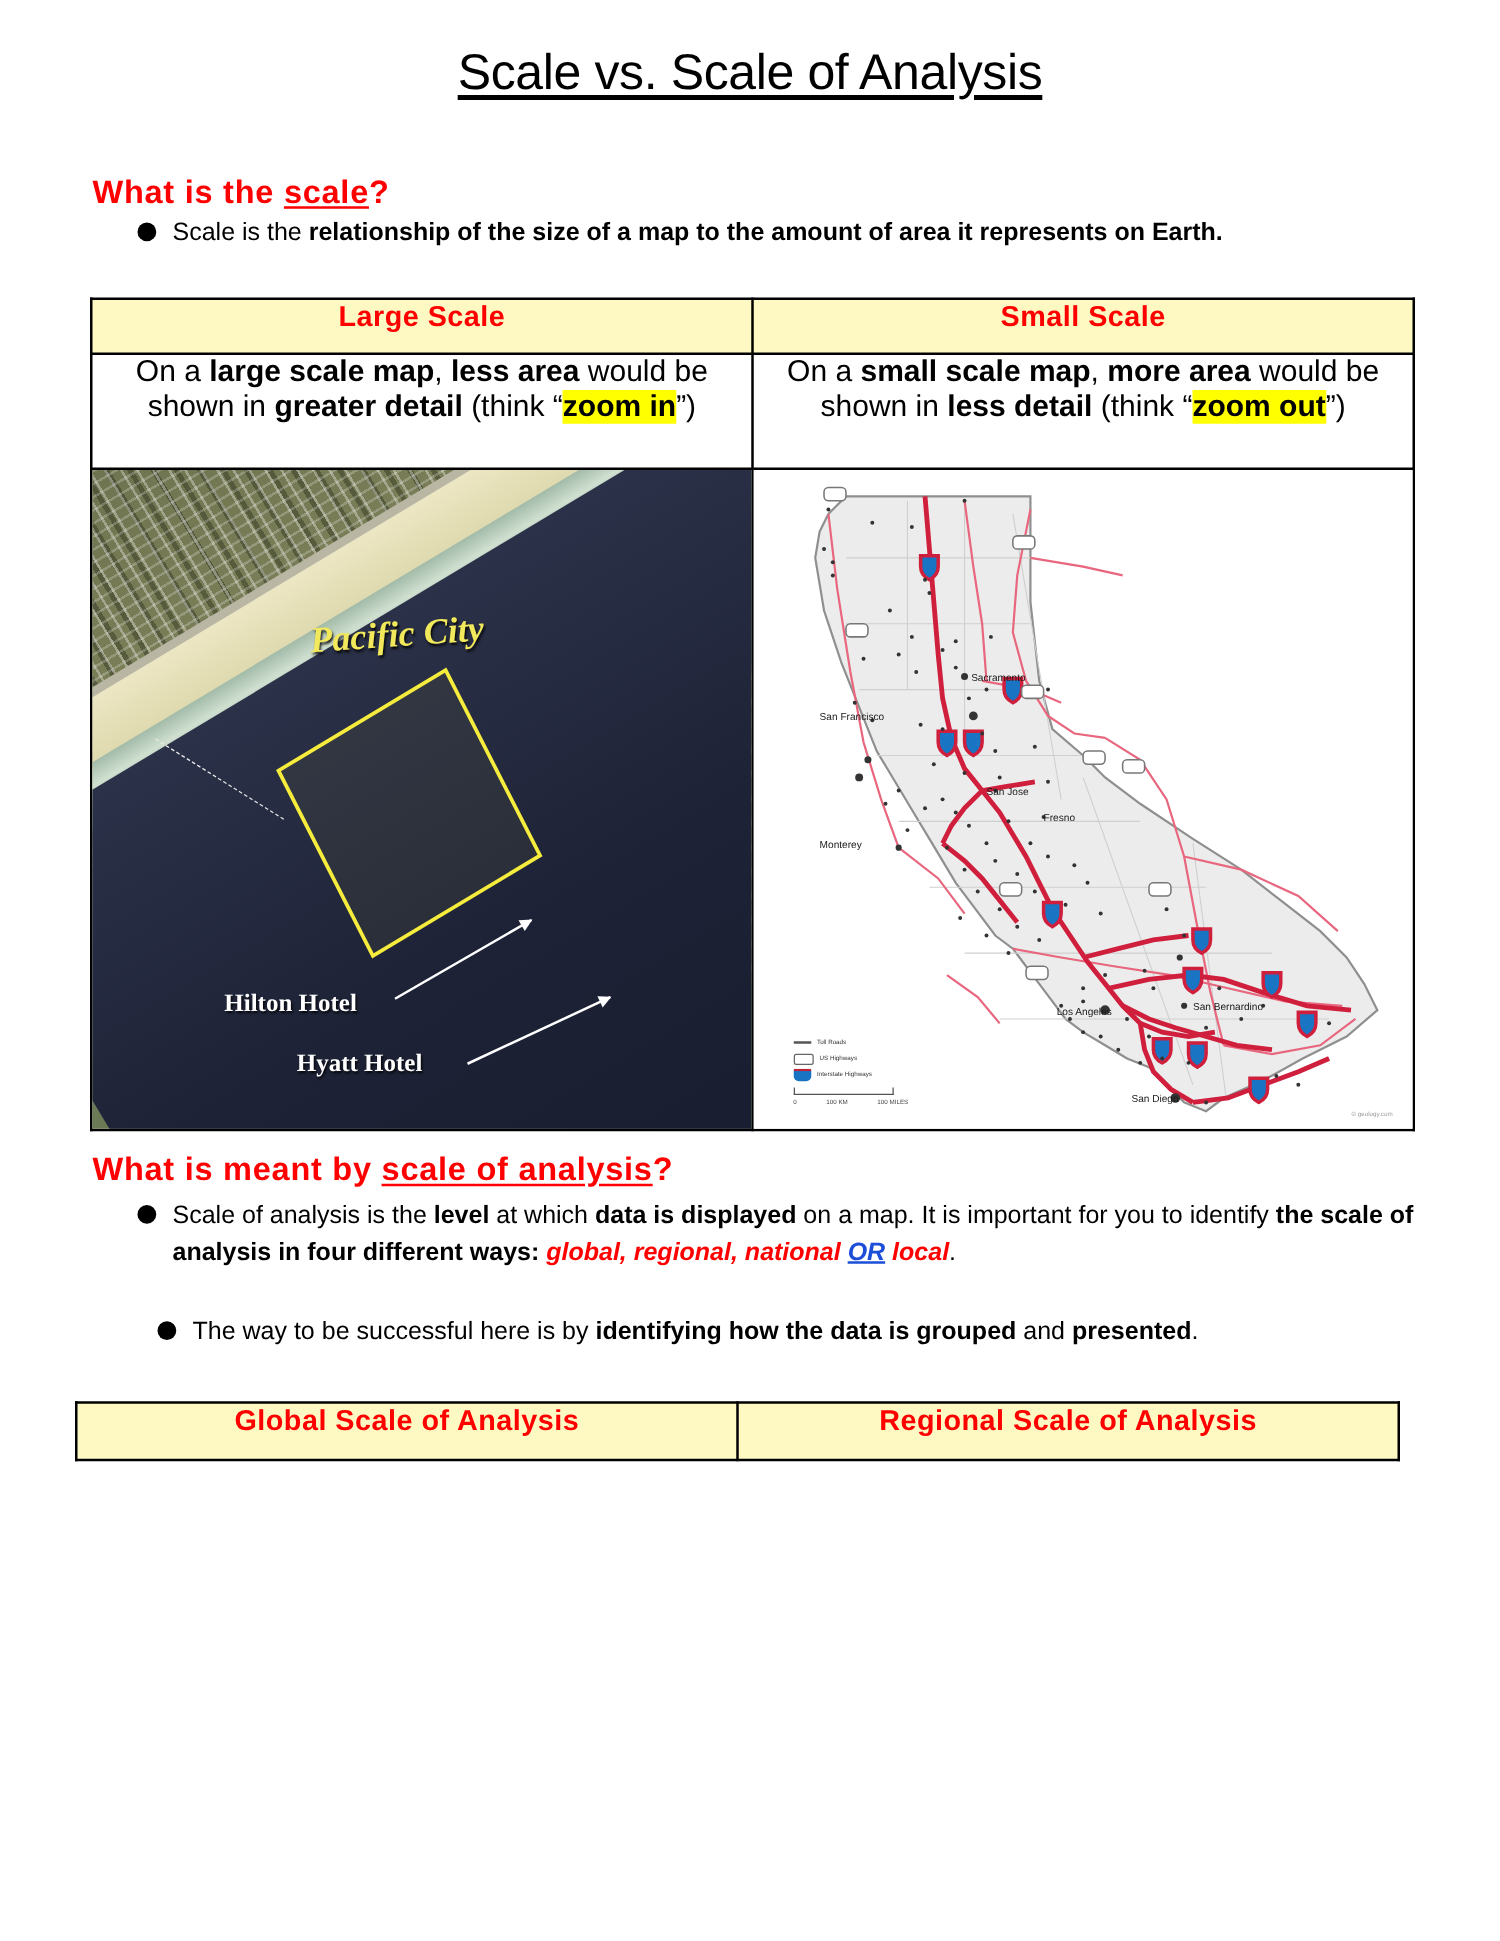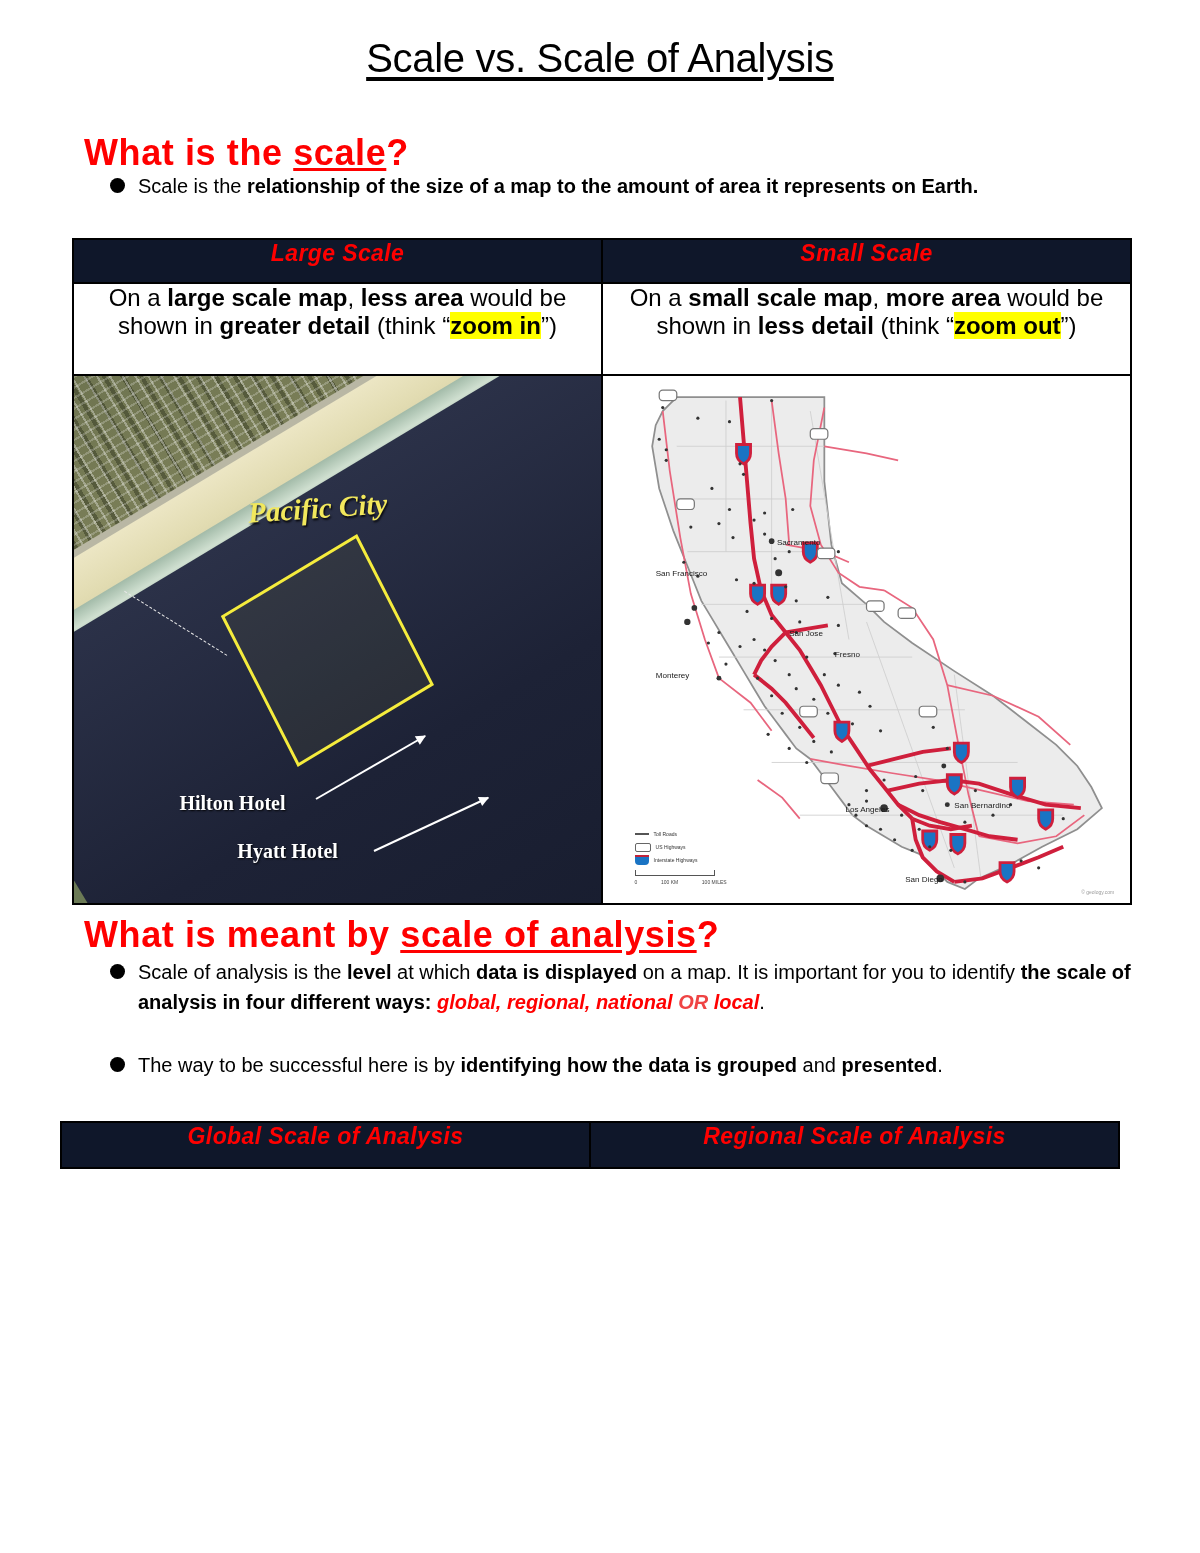--- a/index.html
+++ b/index.html
@@ -33,24 +33,24 @@
     line-height: 48px;
     letter-spacing: -0.3px;
     text-decoration: underline;
     text-underline-offset: 5px;
     font-weight: 400;
   }
 
   
   .q-heading {
     position: absolute;
-    left: 84px;
+    left: 74px;
     color: #FF0000;
     font-weight: bold;
-    font-size: 36px;
+    font-size: 26px;
     line-height: 30px;
     letter-spacing: 0.6px;
   }
   .q-heading .u { text-decoration: underline; text-underline-offset: 3px; }
   #heading-scale { top: 138px; }
   #heading-soa   { top: 920px; }
 
   
   .bullet-row {
     position: absolute;
@@ -65,45 +65,44 @@
     flex: 0 0 auto;
     margin-top: 7px;
     margin-right: 13px;
   }
   .bullet-text {
     font-size: 20px;
     line-height: 30px;
   }
   .b  { font-weight: bold; }
   .red-i { color: #FF0000; font-weight: bold; font-style: italic; }
-  .blk-i { color: #ef4444; font-weight: bold; font-style: italic; }
+  .blk-i { color: #1d4ed8; font-weight: bold; font-style: italic; text-decoration: underline; }
 
   #bullet-1 { top: 171px; left: 110px; width: 950px; }
   #bullet-2 { top: 957px; left: 110px; width: 1025px; }
-  #bullet-3 { top: 1050px; left: 110px; width: 1025px; }
+  #bullet-3 { top: 1050px; left: 126px; width: 1025px; }
 
   
   .tbl {
     position: absolute;
     border-collapse: collapse;
     table-layout: fixed;
   }
   .tbl td {
     border: 2px solid #000;
     vertical-align: top;
     padding: 0;
   }
   .hdr-cell {
-    background: #0f172a;
+    background: #fef9c3;
     color: #FF0000;
     font-weight: bold;
     font-size: 23px;
     text-align: center;
     letter-spacing: 0.4px;
-    font-style: italic;
   }
 
   #scale-table {
     top: 238px;
     left: 72px;
     width: 1058px;
   }
   #scale-table .hdr-cell { height: 42px; }
   .desc-cell {
     text-align: center;

